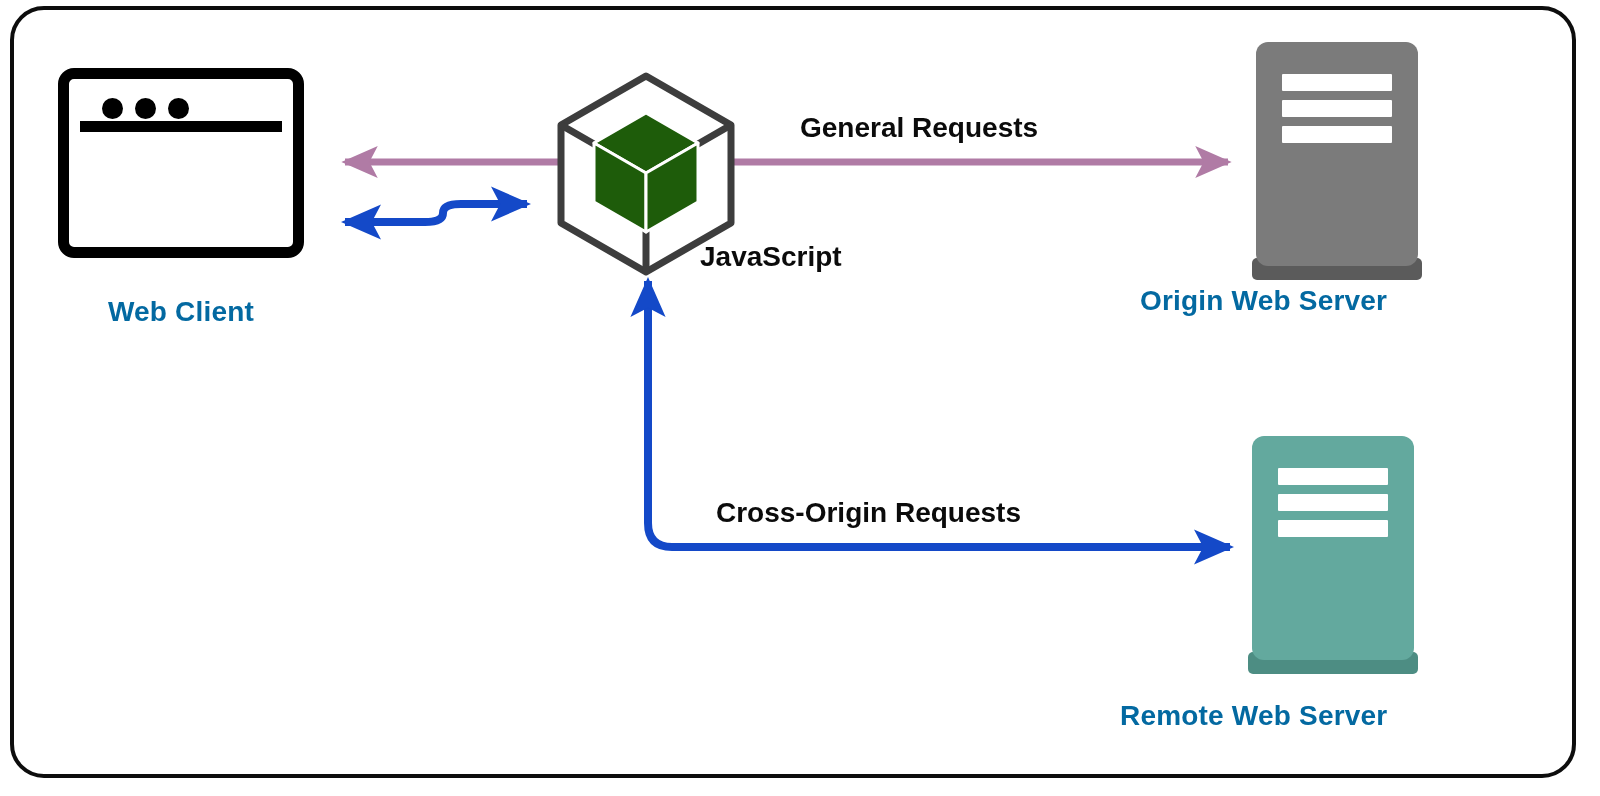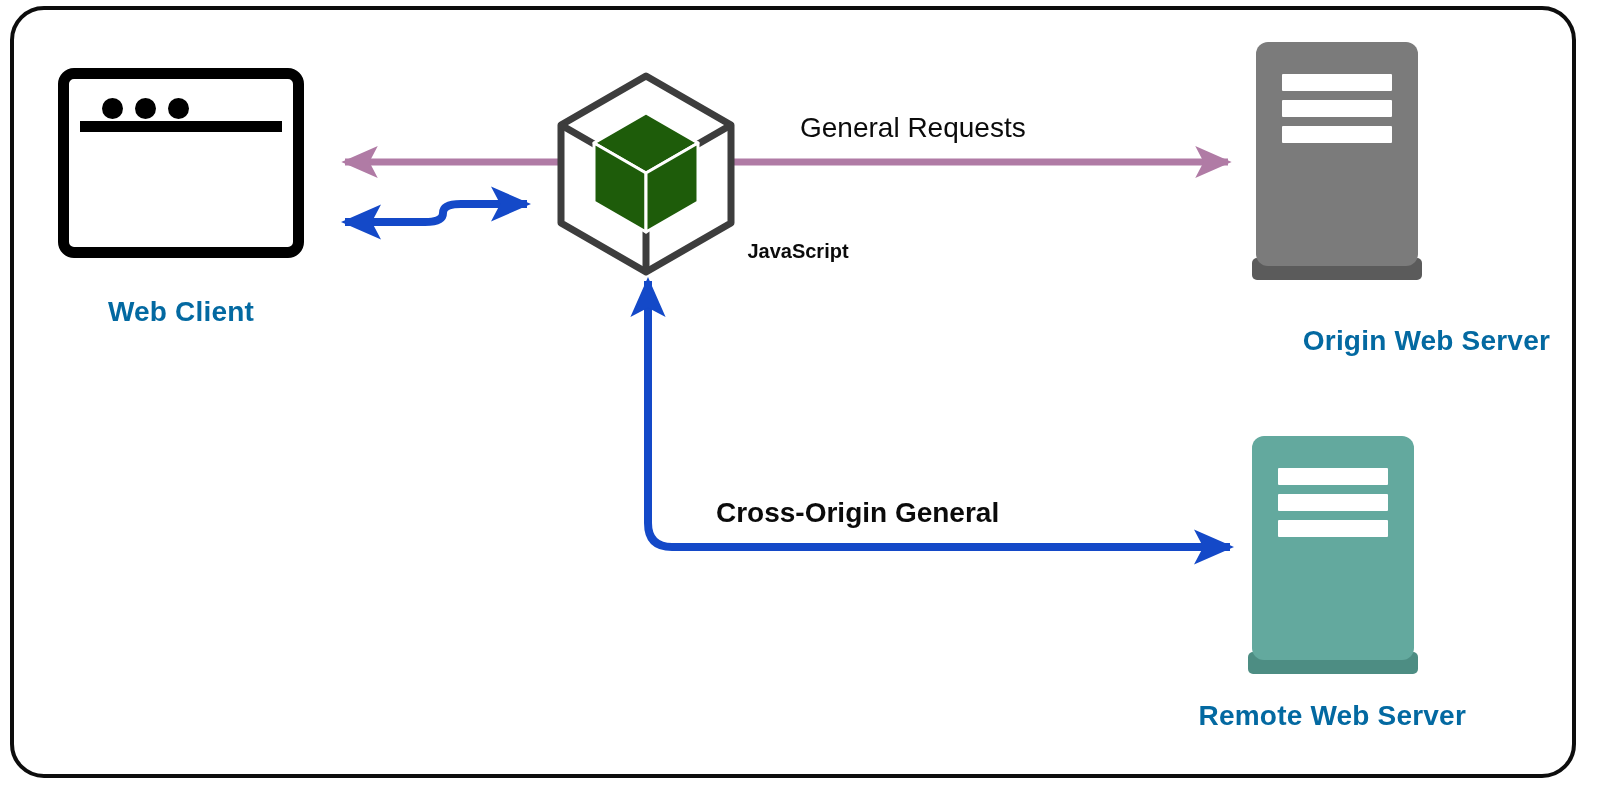--- a/index.html
+++ b/index.html
@@ -79,56 +79,54 @@
   #caption-web-client {
     left: 58px;
     top: 296px;
     width: 246px;
     text-align: center;
   }
   #caption-origin-server {
     left: 1140px;
     top: 285px;
     width: 410px;
-    text-align: right;
-    margin-top: 40px;
+    text-align: left;
   }
   #caption-remote-server {
-    left: 1056px;
+    left: 1120px;
     top: 700px;
     width: 410px;
-    text-align: right;
+    text-align: left;
   }
 
   
   #label-general-requests {
     position: absolute;
     left: 800px;
     top: 112px;
     font-size: 28px;
-    font-weight: normal;
+    font-weight: bold;
     color: #0b0b0b;
     white-space: nowrap;
   }
   #label-cross-origin-requests {
     position: absolute;
     left: 716px;
     top: 497px;
     font-size: 28px;
     font-weight: bold;
     color: #0b0b0b;
     white-space: nowrap;
   }
   #label-javascript-requests {
     position: absolute;
     left: 700px;
     top: 238px;
     width: 196px;
-    text-align: center;
-    font-size: 20px;
+    font-size: 28px;
     font-weight: bold;
     line-height: 1.38;
     color: #0b0b0b;
   }
 
   
   .server {
     position: absolute;
     width: 170px;
     height: 238px;
@@ -246,19 +244,19 @@
       <polygon points="646,113 698,143 646,173 594,143" fill="#1e5c0a" stroke="#ffffff" stroke-width="3" stroke-linejoin="round"></polygon>
 
       <polygon points="594,143 646,173 646,232 594,202" fill="#1e5c0a" stroke="#ffffff" stroke-width="3" stroke-linejoin="round"></polygon>
 
       <polygon points="698,143 698,202 646,232 646,173" fill="#1e5c0a" stroke="#ffffff" stroke-width="3" stroke-linejoin="round"></polygon>
     </g>
   </svg>
 
   <div id="label-general-requests">General Requests</div>
 
-  <div id="label-cross-origin-requests">Cross-Origin General</div>
+  <div id="label-cross-origin-requests">Cross-Origin Requests</div>
 
   <div id="label-javascript-requests">
     <div>JavaScript</div>
   </div>
 
 </div>
 
 </body></html>

